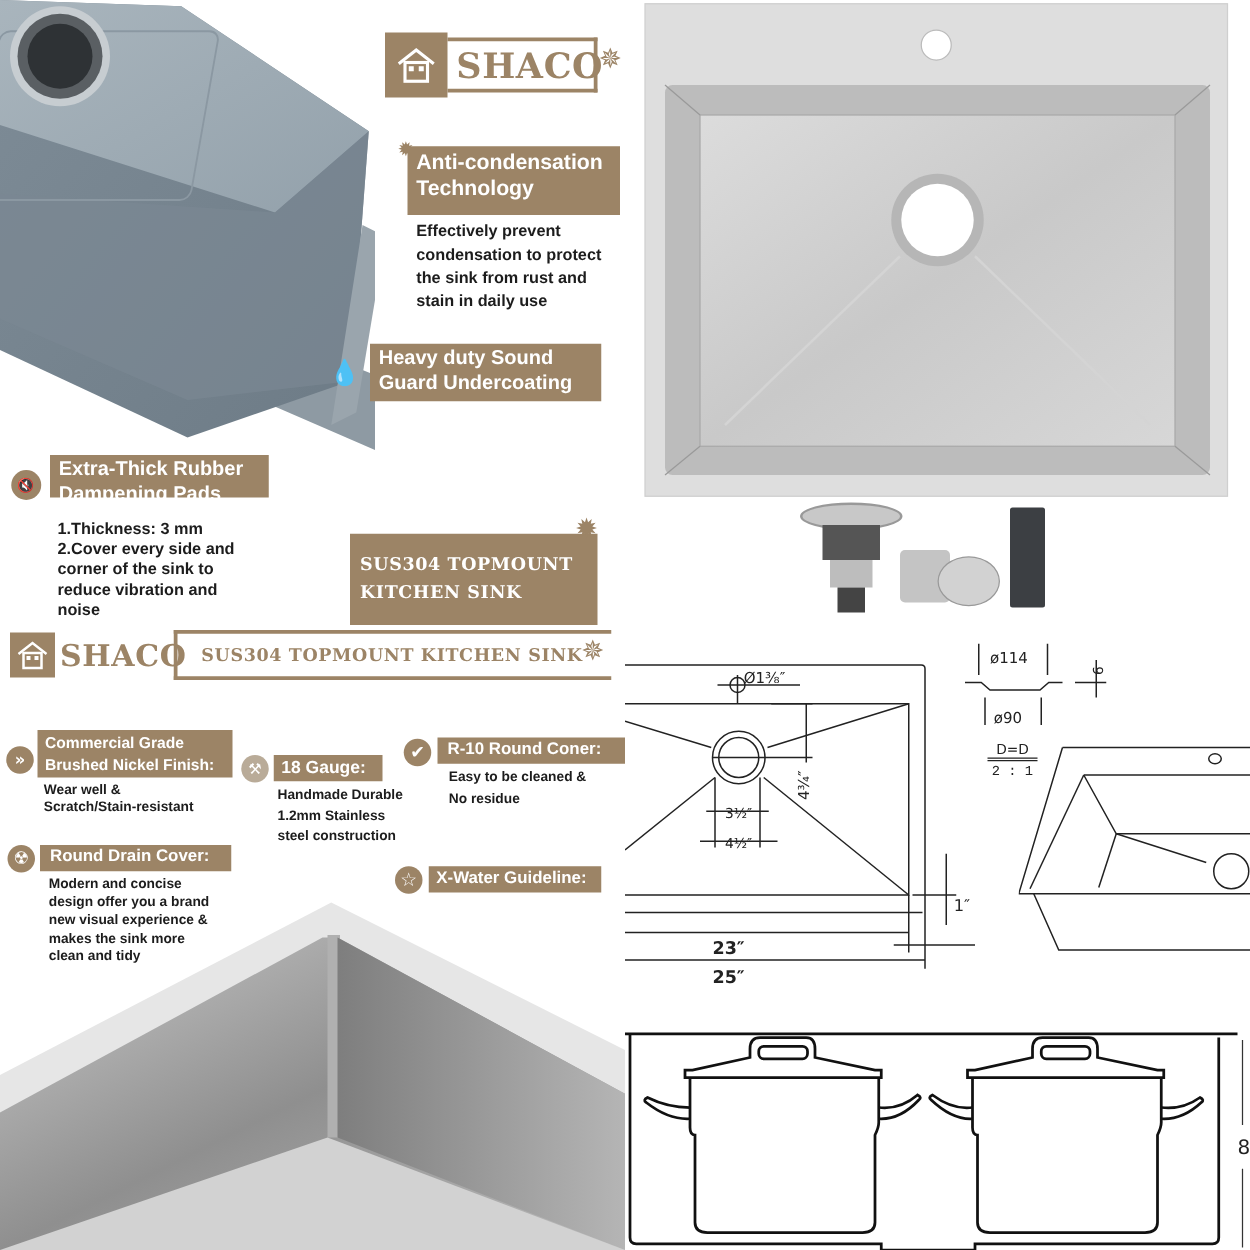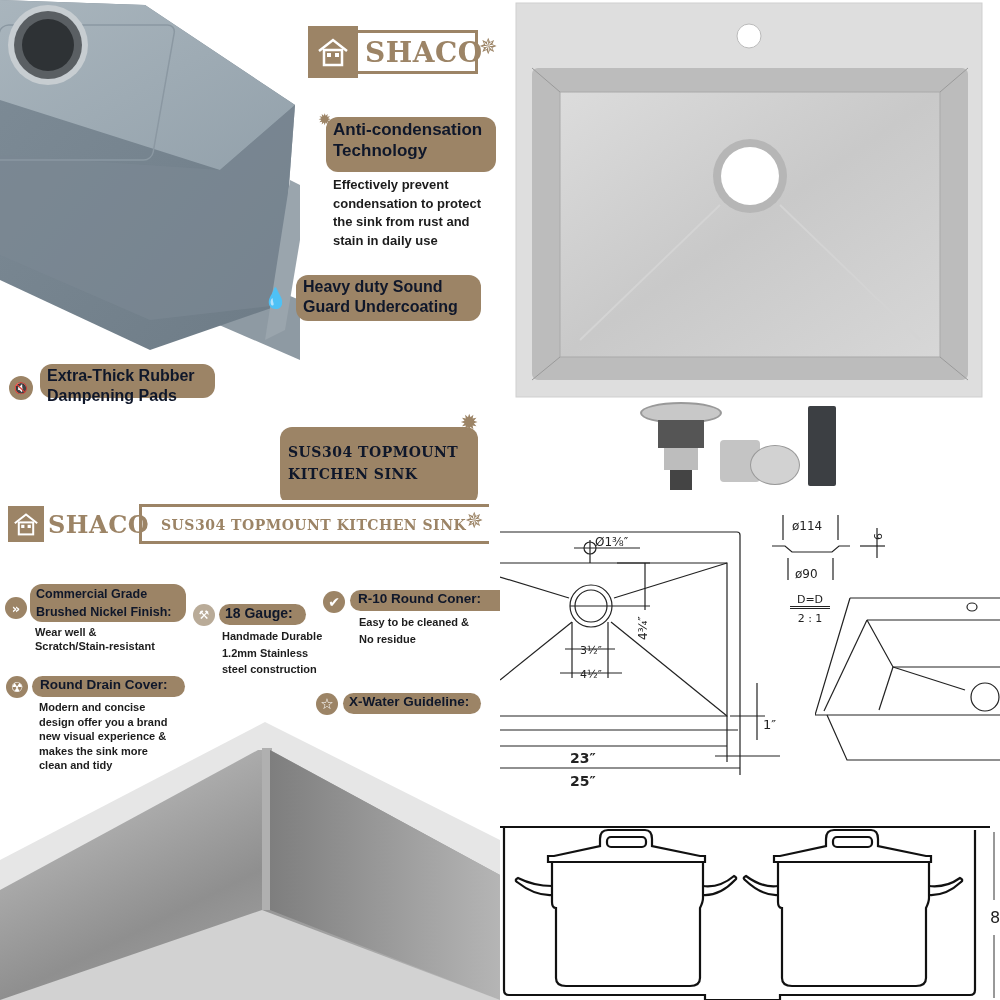--- a/index.html
+++ b/index.html
@@ -1,23 +1,23 @@
 <!DOCTYPE html>
 <html><head>
 <meta charset="utf-8">
 <style>
   * { box-sizing: border-box; margin: 0; padding: 0; }
   html, body { width: 1000px; height: 1000px; overflow: hidden; background: #ffffff; }
   body { position: relative; font-family: "Liberation Sans", sans-serif; }
   .q { position: absolute; overflow: hidden; background: #ffffff; }
   .abs { position: absolute; }
   .tag {
-    position: absolute; background: #9c8466; color: #0f172a;
+    position: absolute; background: #9c8466; color: #ffffff;
     font-family: "Liberation Sans", sans-serif; font-weight: bold;
-    border-radius: 12px; padding: 2px 6px; line-height: 1.25;
+    border-radius: 0; padding: 2px 6px; line-height: 1.25;
   }
   .body-text {
     position: absolute; color: #1c1c1c; font-family: "Liberation Sans", sans-serif;
     font-weight: bold; line-height: 1.32; white-space: pre-line;
   }
   .ico {
     position: absolute; border-radius: 50%; background: #9c8466; color: #fff;
     display: flex; align-items: center; justify-content: center;
     font-weight: bold; font-family: "DejaVu Sans", sans-serif;
   }
@@ -79,20 +79,25 @@
   <div class="tag" style="left:296px;top:275px;width:185px;height:46px;font-size:16px;padding:2px 7px;line-height:20px;">
     <div>Heavy duty Sound</div>
     <div>Guard Undercoating</div>
   </div>
 
   <div class="ico" style="left:9px;top:376px;width:24px;height:24px;font-size:11px;">🔇</div>
   <div class="tag" style="left:40px;top:364px;width:175px;height:34px;font-size:16px;padding:2px 7px;line-height:20px;">
     <div>Extra-Thick Rubber</div>
     <div>Dampening Pads</div>
   </div>
+  <div class="body-text" style="left:46px;top:415px;font-size:13px;line-height:16.2px;">1.Thickness: 3 mm
+2.Cover every side and
+corner of the sink to
+reduce vibration and
+noise</div>
 
   <div class="tag stencil" style="left:280px;top:427px;width:198px;height:78px;font-size:14px;padding:14px 8px;line-height:22px;">
     <div>SUS304 TOPMOUNT</div>
     <div>KITCHEN SINK</div>
   </div>
   <span class="abs" style="left:460px;top:410px;font-size:22px;color:#9c8466;">✹</span>
 </div>
 
 <div class="q" style="left:500px;top:0;width:500px;height:500px;">
   <svg class="abs" style="left:0;top:0;" width="500" height="500" viewBox="0 0 500 500">
@@ -252,21 +257,21 @@
       <line x1="63" y1="48" x2="63" y2="70"></line>
       <line x1="90" y1="36" x2="115" y2="36"></line>
       <line x1="107" y1="18" x2="107" y2="48"></line>
     </g>
     <text x="22" y="20" font-family="DejaVu Sans, sans-serif" font-size="12" fill="#222">ø114</text>
     <text x="25" y="68" font-family="DejaVu Sans, sans-serif" font-size="12" fill="#222">ø90</text>
     <text x="112" y="30" font-family="DejaVu Sans, sans-serif" font-size="11" fill="#222" transform="rotate(-90 112 30)">6</text>
   </svg>
 
   <div class="dim" style="left:290px;top:93px;width:40px;text-align:center;font-size:11px;border-bottom:3px double #222;">D=D</div>
-  <div class="dim" style="left:290px;top:112px;width:40px;text-align:center;font-size:11px;">2 : 1</div>
+  <div class="dim" style="left:290px;top:112px;width:40px;text-align:center;font-size:11px;font-family:Liberation Mono, monospace;">2 : 1</div>
 
   <svg class="abs" style="left:315px;top:95px;" width="185" height="170" viewBox="0 0 185 170">
     <g stroke="#222" stroke-width="1.2" fill="none">
       <path d="M35 3 H185"></path>
       <path d="M35 3 L0 120 H185"></path>
       <path d="M52 25 H185"></path>
       <path d="M52 25 L9 116"></path>
       <path d="M52 25 L78 72 H185"></path>
       <path d="M78 72 L64 115"></path>
       <path d="M78 72 L150 95"></path>

